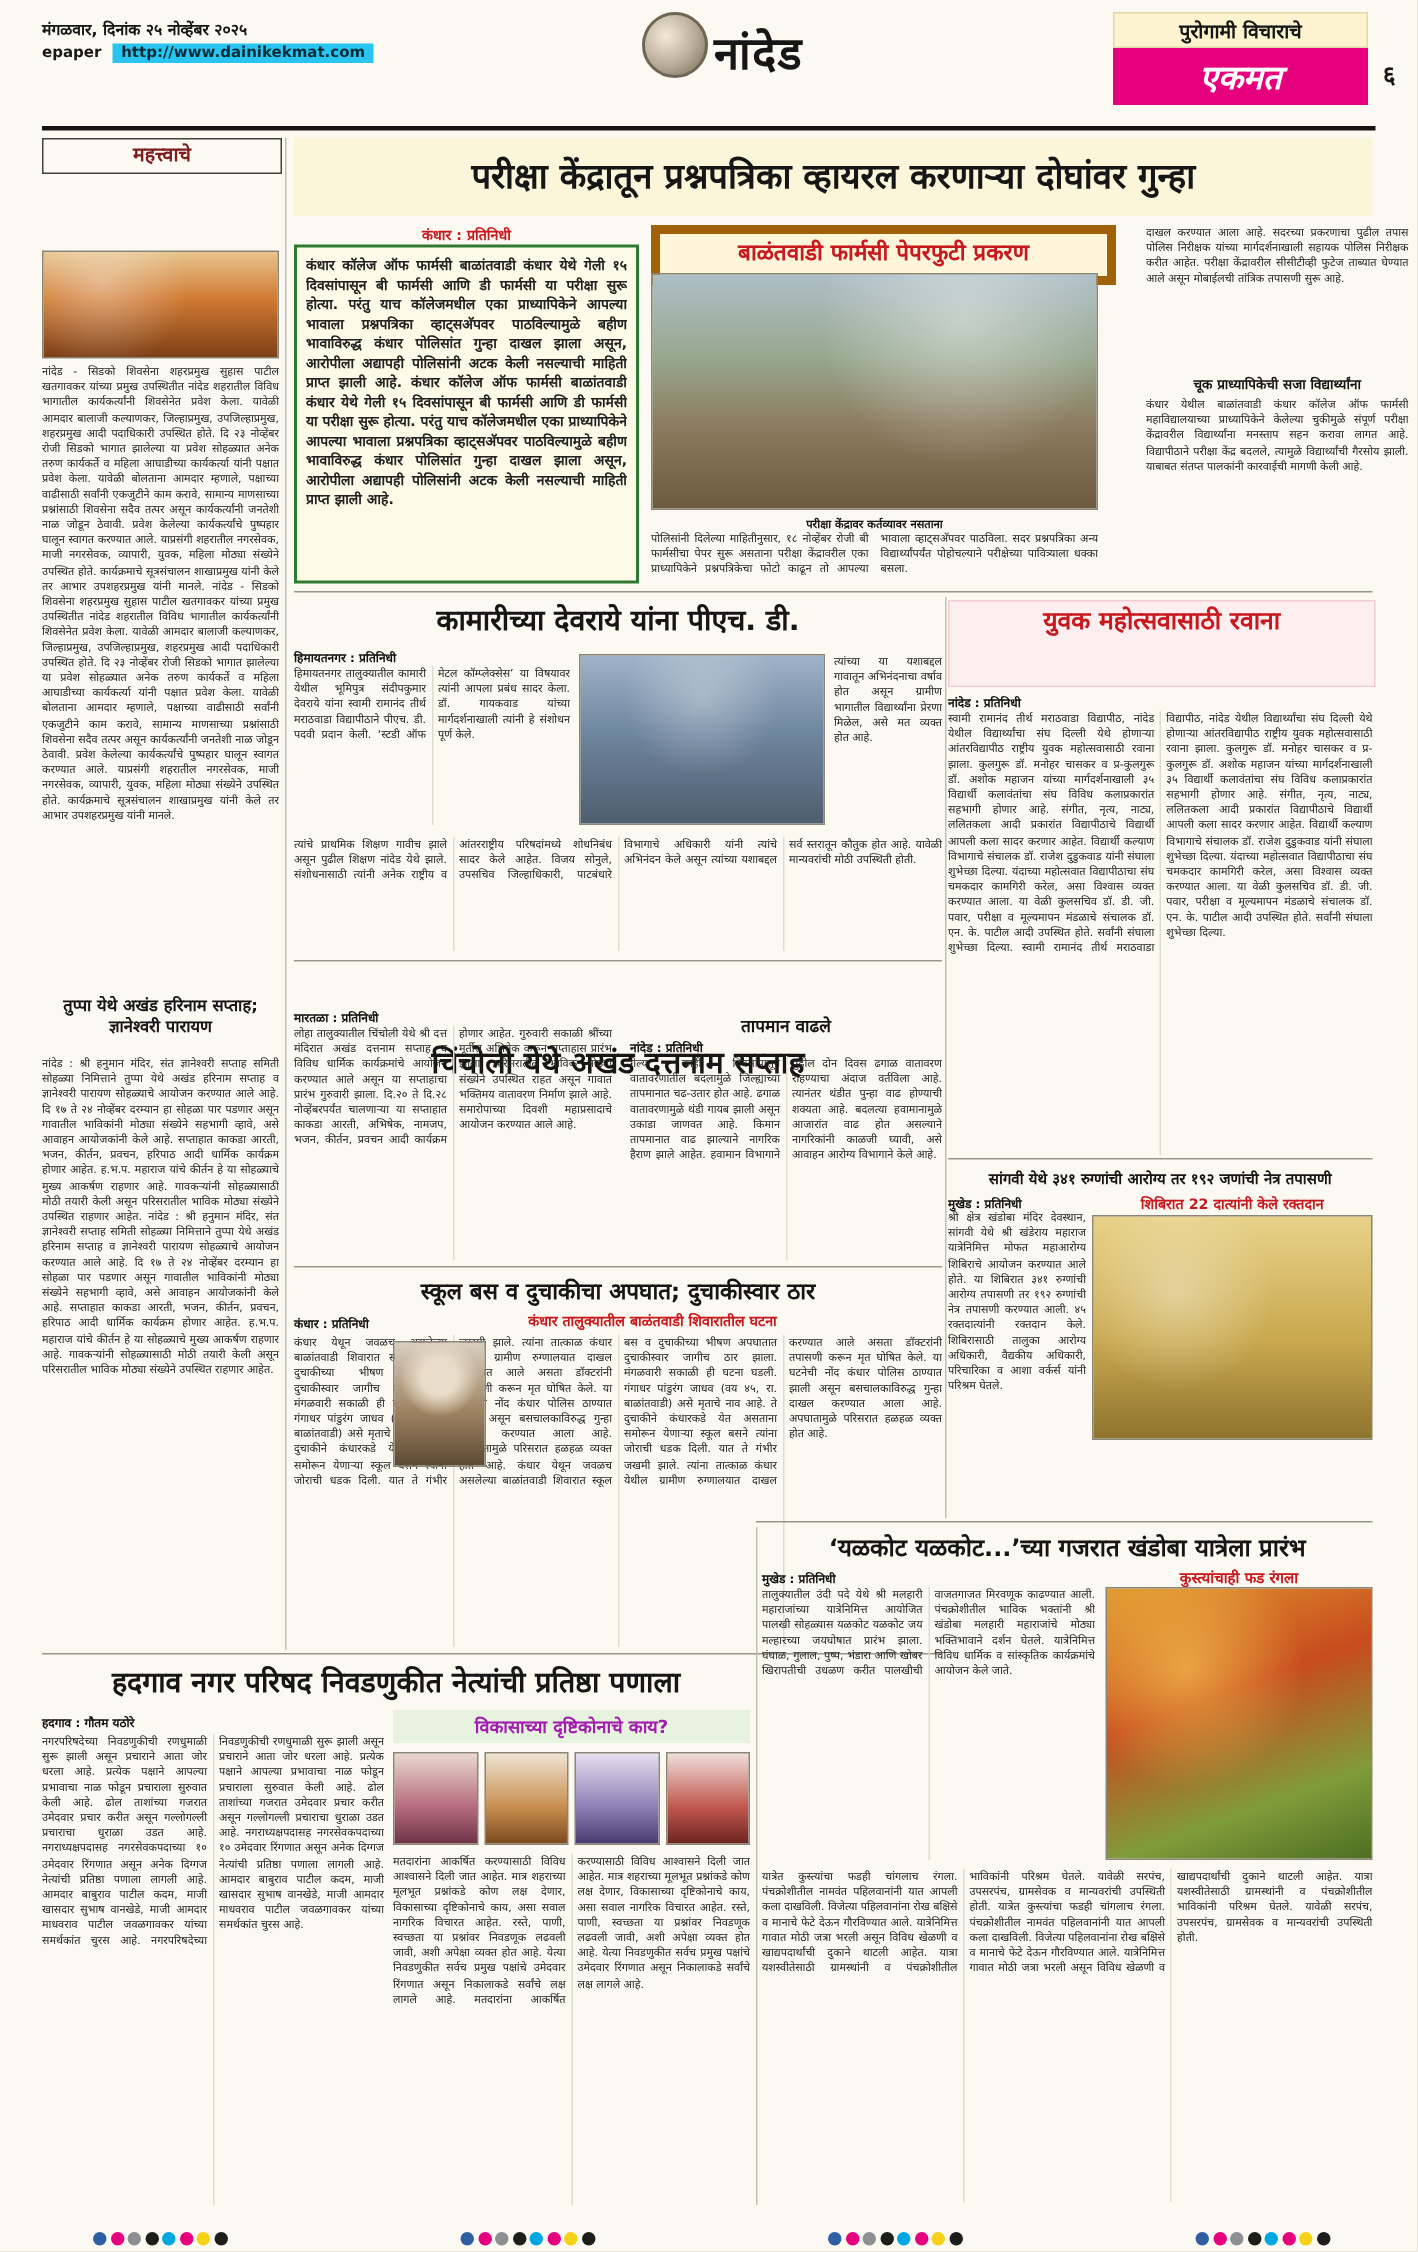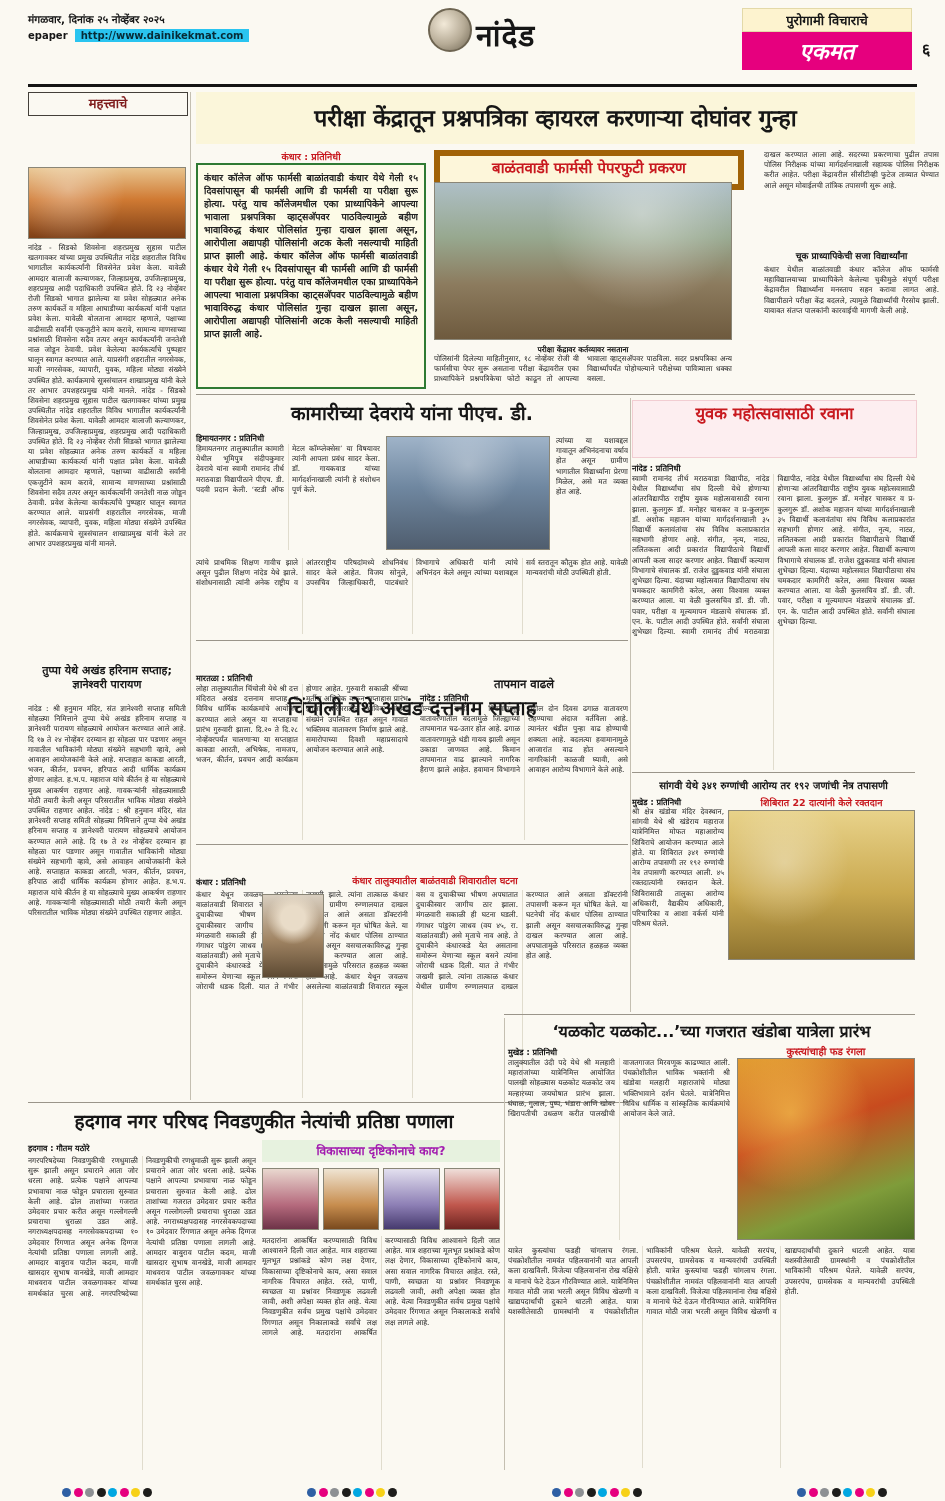--- a/index.html
+++ b/index.html
@@ -123,20 +123,21 @@
 
   <div class="abs hrule" style="left:632px;top:772px;width:283px;"></div>
   <div class="abs center bold" style="left:632px;top:778px;width:283px;font-size:10px;white-space:nowrap;overflow:hidden;">सांगवी येथे ३४१ रुग्णांची आरोग्य तर १९२ जणांची नेत्र तपासणी</div>
   <div class="abs" style="left:632px;top:796px;width:92px;height:166px;overflow:hidden;">
     <div class="byline">मुखेड : प्रतिनिधी</div>
     <div class="body-text" style="height:150px;">श्री क्षेत्र खंडोबा मंदिर देवस्थान, सांगवी येथे श्री खंडेराय महाराज यात्रेनिमित्त मोफत महाआरोग्य शिबिराचे आयोजन करण्यात आले होते. या शिबिरात ३४१ रुग्णांची आरोग्य तपासणी तर १९२ रुग्णांची नेत्र तपासणी करण्यात आली. ४५ रक्तदात्यांनी रक्तदान केले. शिबिरासाठी तालुका आरोग्य अधिकारी, वैद्यकीय अधिकारी, परिचारिका व आशा वर्कर्स यांनी परिश्रम घेतले.</div>
   </div>
   <div class="abs center subhead-red" style="left:728px;top:796px;width:187px;font-size:9.5px;">शिबिरात 22 दात्यांनी केले रक्तदान</div>
   <div class="abs photo ph-blood" style="left:728px;top:810px;width:187px;height:150px;"></div>
 
+  <div class="abs center bold" style="left:196px;top:850px;width:432px;font-size:15px;">स्कूल बस व दुचाकीचा अपघात; दुचाकीस्वार ठार</div>
   <div class="abs byline" style="left:196px;top:876px;">कंधार : प्रतिनिधी</div>
   <div class="abs center subhead-red" style="left:300px;top:874px;width:270px;font-size:9.5px;">कंधार तालुक्यातील बाळंतवाडी शिवारातील घटना</div>
   <div class="abs body-text cols-4" style="left:196px;top:890px;width:432px;height:208px;">कंधार येथून जवळच असलेल्या बाळांतवाडी शिवारात स्कूल बस व दुचाकीच्या भीषण अपघातात दुचाकीस्वार जागीच ठार झाला. मंगळवारी सकाळी ही घटना घडली. गंगाधर पांडुरंग जाधव (वय ४५, रा. बाळांतवाडी) असे मृताचे नाव आहे. ते दुचाकीने कंधारकडे येत असताना समोरून येणाऱ्या स्कूल बसने त्यांना जोराची धडक दिली. यात ते गंभीर जखमी झाले. त्यांना तात्काळ कंधार येथील ग्रामीण रुग्णालयात दाखल करण्यात आले असता डॉक्टरांनी तपासणी करून मृत घोषित केले. या घटनेची नोंद कंधार पोलिस ठाण्यात झाली असून बसचालकाविरुद्ध गुन्हा दाखल करण्यात आला आहे. अपघातामुळे परिसरात हळहळ व्यक्त होत आहे. कंधार येथून जवळच असलेल्या बाळांतवाडी शिवारात स्कूल बस व दुचाकीच्या भीषण अपघातात दुचाकीस्वार जागीच ठार झाला. मंगळवारी सकाळी ही घटना घडली. गंगाधर पांडुरंग जाधव (वय ४५, रा. बाळांतवाडी) असे मृताचे नाव आहे. ते दुचाकीने कंधारकडे येत असताना समोरून येणाऱ्या स्कूल बसने त्यांना जोराची धडक दिली. यात ते गंभीर जखमी झाले. त्यांना तात्काळ कंधार येथील ग्रामीण रुग्णालयात दाखल करण्यात आले असता डॉक्टरांनी तपासणी करून मृत घोषित केले. या घटनेची नोंद कंधार पोलिस ठाण्यात झाली असून बसचालकाविरुद्ध गुन्हा दाखल करण्यात आला आहे. अपघातामुळे परिसरात हळहळ व्यक्त होत आहे.</div>
   <div class="abs photo ph-portrait" style="left:262px;top:894px;width:62px;height:84px;"></div>
 
   <div class="abs hrule" style="left:28px;top:1102px;width:600px;"></div>
 
   <div class="abs hrule" style="left:504px;top:1014px;width:411px;"></div>
   <div class="abs vrule" style="left:504px;top:1018px;height:452px;"></div>
   <div class="abs center bold" style="left:508px;top:1020px;width:407px;font-size:16px;">‘यळकोट यळकोट...’च्या गजरात खंडोबा यात्रेला प्रारंभ</div>

